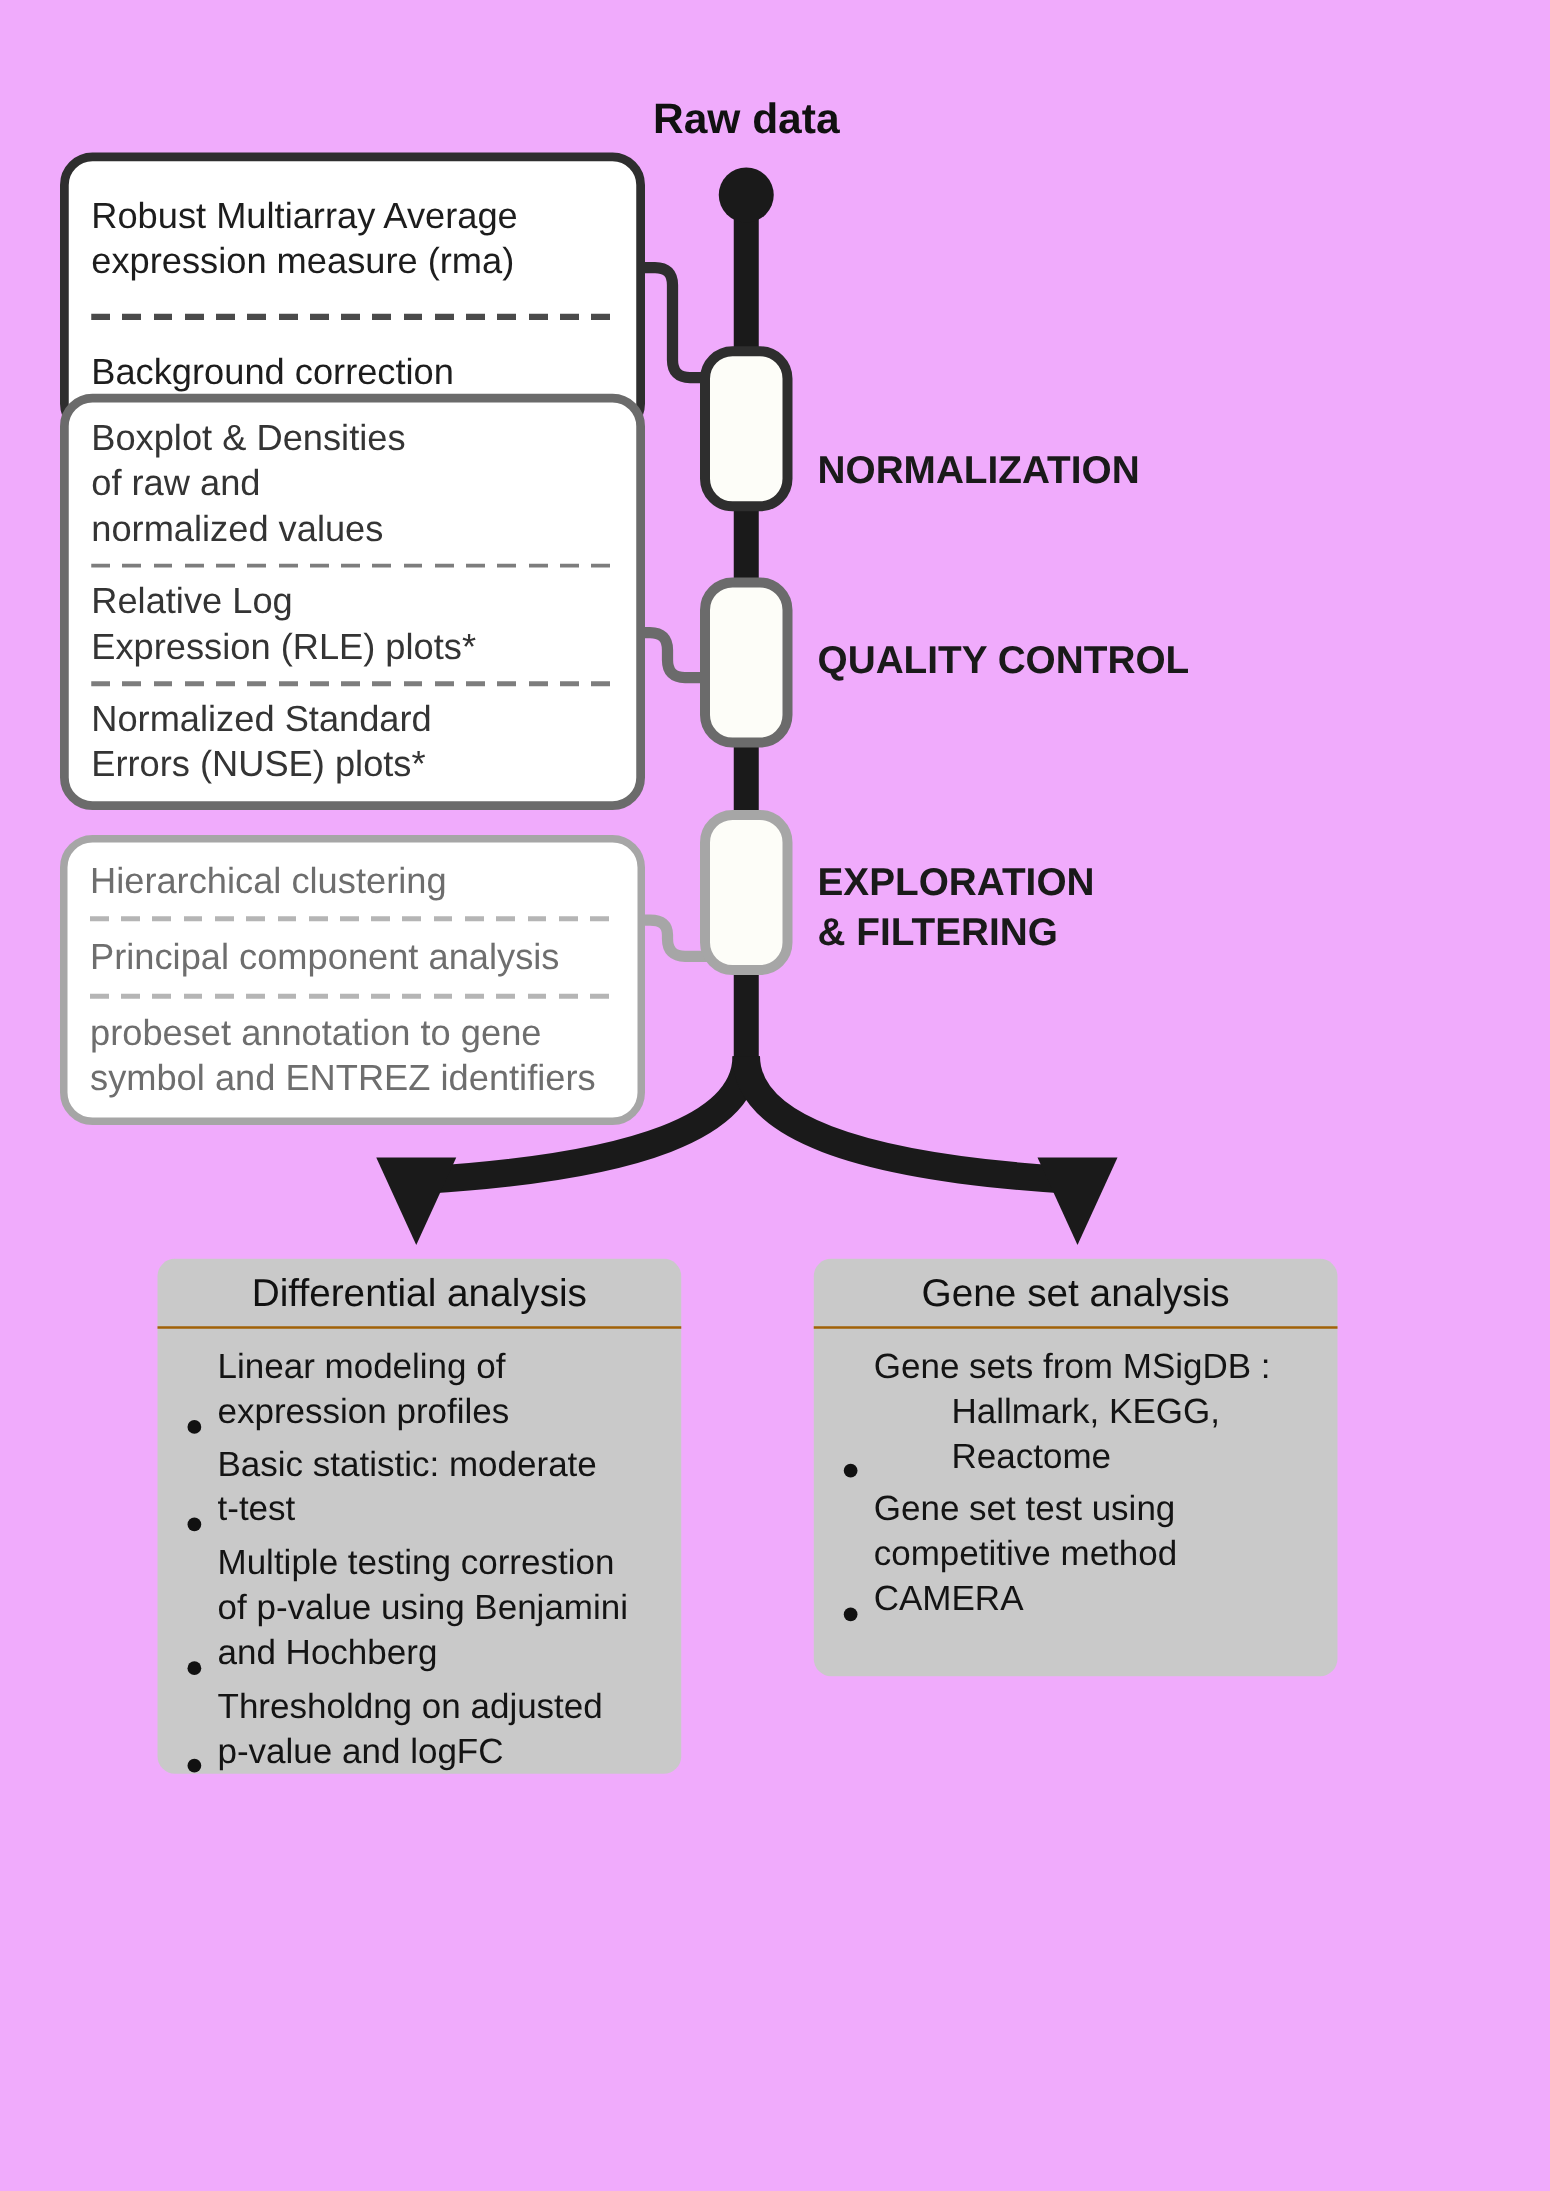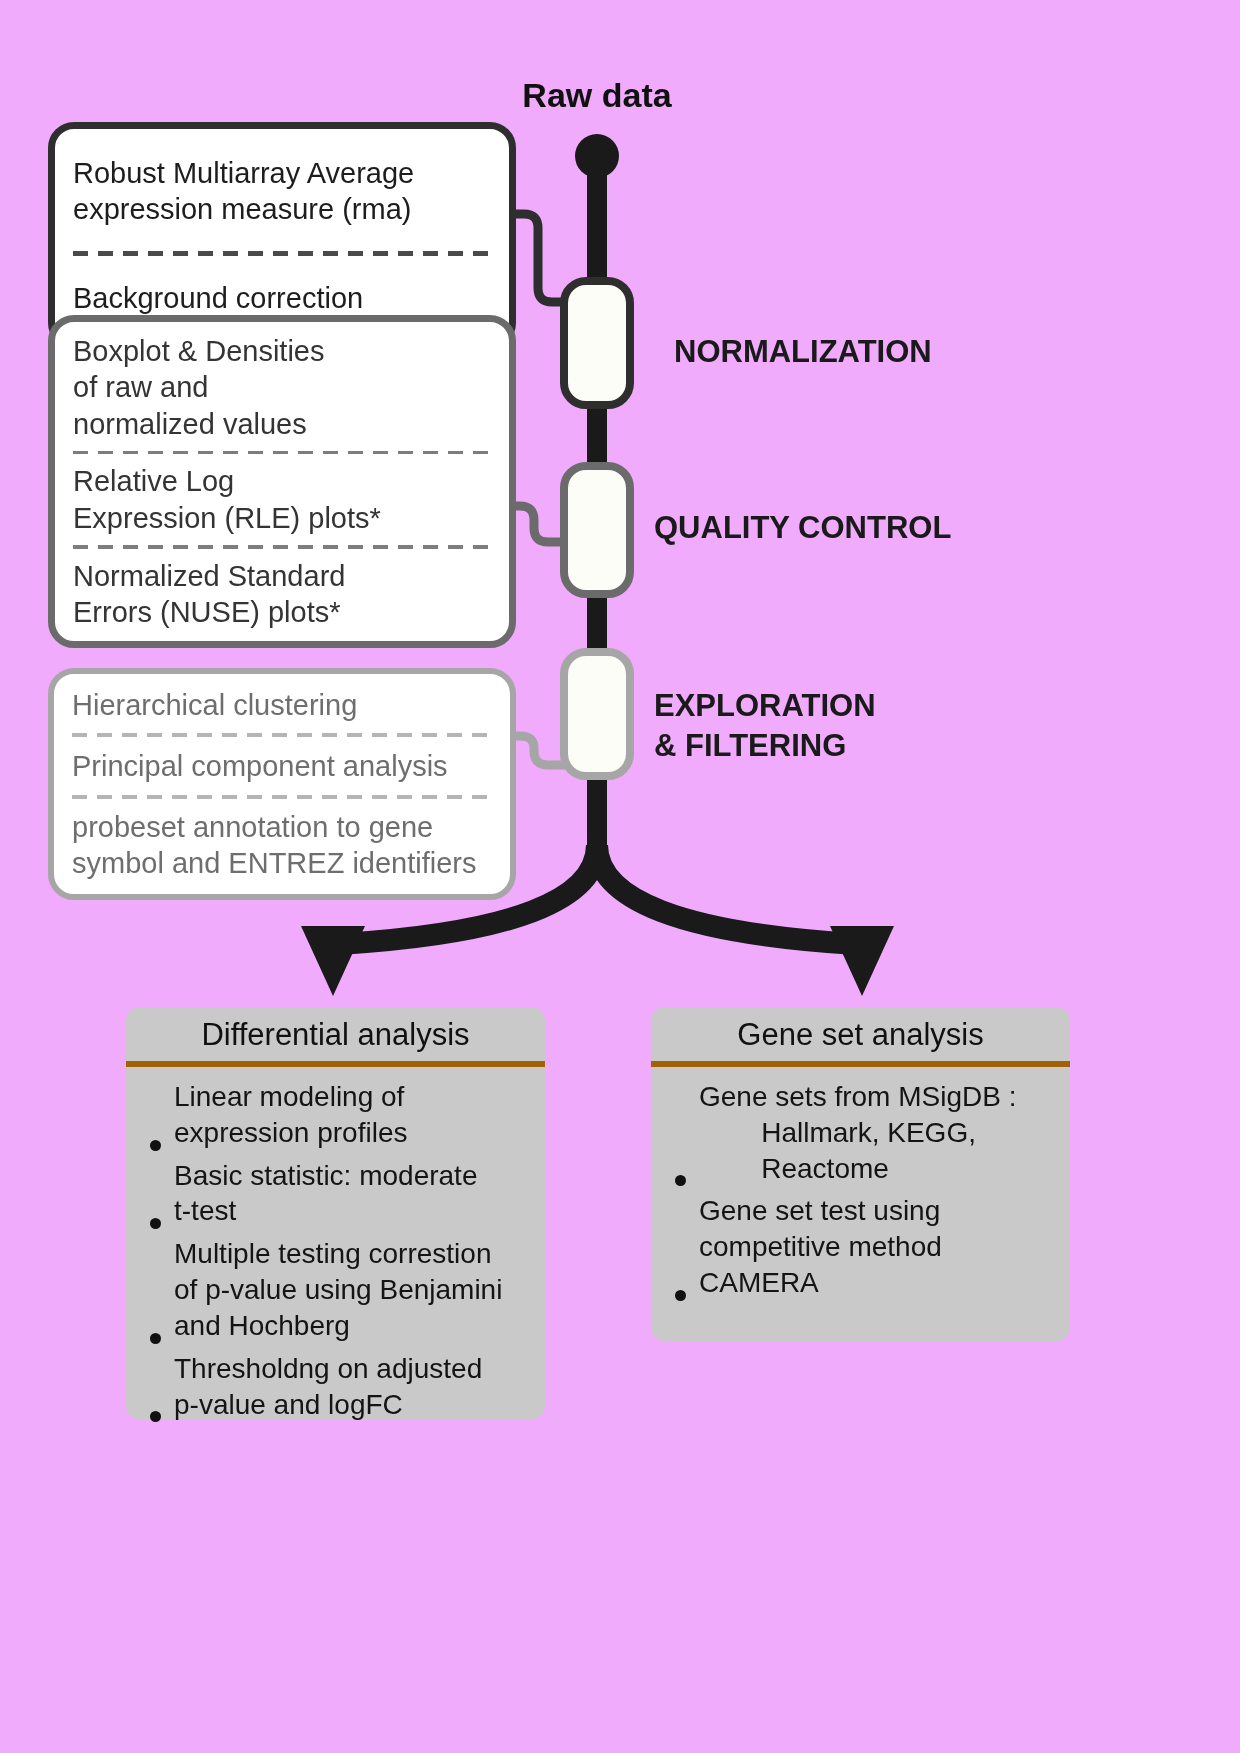--- a/index.html
+++ b/index.html
@@ -45,34 +45,34 @@
     background: #fdfdf8; border-radius: 26px; box-sizing: border-box; z-index: 2;
   }
   .node1 { top: 277px; height: 132px; border: 8px solid #2e2e2e; }
   .node2 { top: 462px; height: 136px; border: 8px solid #6b6b6b; }
   .node3 { top: 648px; height: 132px; border: 8px solid #a6a6a6; }
 
   .stage-label {
     position: absolute; left: 654px; font-size: 31px; font-weight: bold;
     color: #1a1a1a; white-space: pre-line; line-height: 1.3; z-index: 3;
   }
-  .label1 { top: 332px; margin-left: 20px; }
+  .label1 { top: 356px; }
   .label2 { top: 508px; }
   .label3 { top: 686px; }
 
   
   .result-box {
     position: absolute; width: 419px; background: #c9c9c9; border-radius: 14px;
     box-sizing: border-box; z-index: 2;
   }
   .result-diff { left: 126px; top: 1007px; height: 412px; }
   .result-gene { left: 651px; top: 1007px; height: 334px; }
   .result-title {
     text-align: center; font-size: 31px; color: #111;
-    padding: 10px 0 8px 0; border-bottom: 6px solid #a16207;
+    padding: 10px 0 8px 0; border-bottom: 2px solid #a16207;
   }
   .bullets { padding: 12px 16px 10px 24px; }
   .bullet { display: flex; align-items: flex-end; margin-bottom: 7px; }
   .bdot {
     flex: 0 0 auto; width: 11px; height: 11px; border-radius: 50%;
     background: #111; margin: 12px 13px 0 0;
   }
   .btext { font-size: 28px; line-height: 1.28; white-space: pre-wrap; color: #141414; }
 </style>
 </head>

